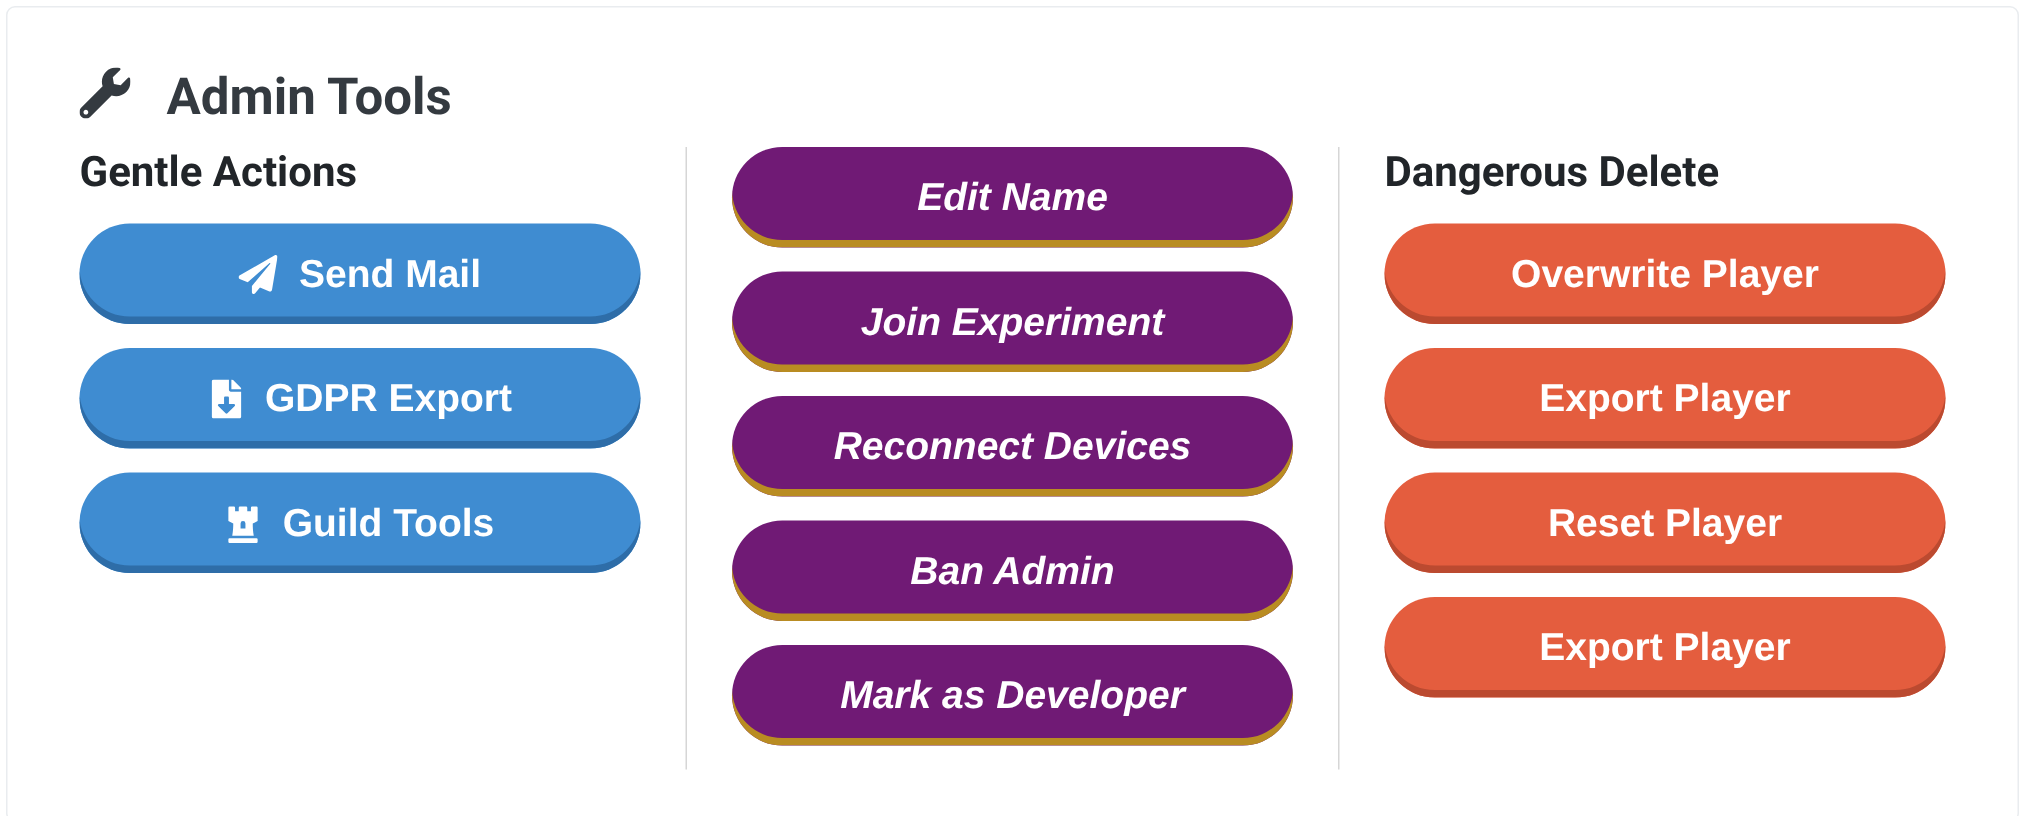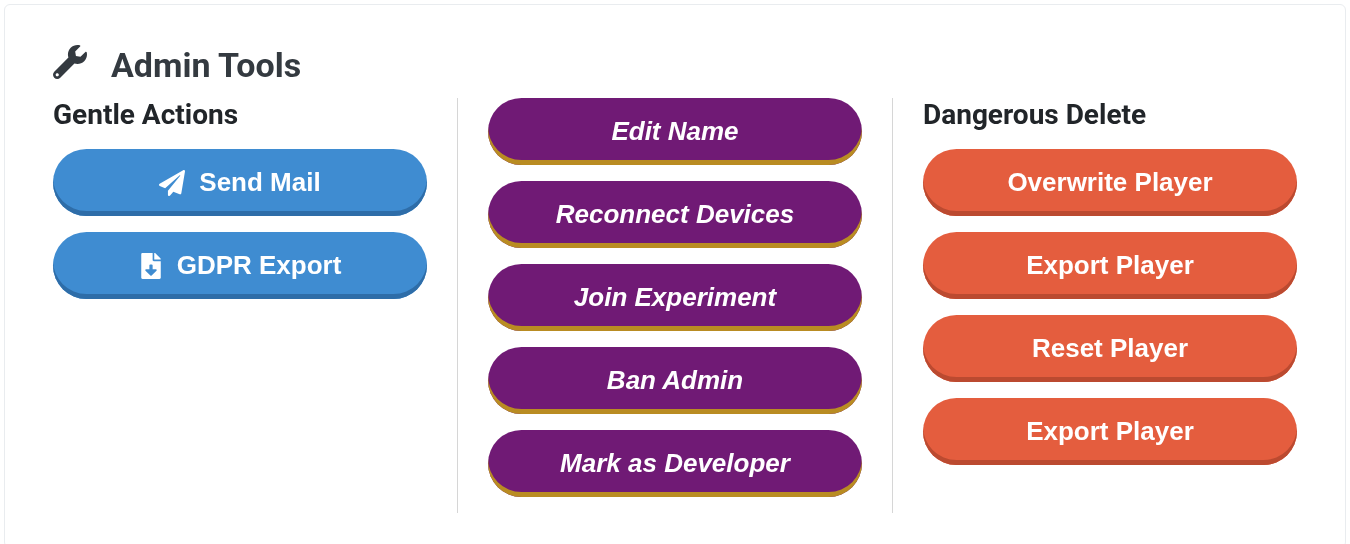--- a/index.html
+++ b/index.html
@@ -120,34 +120,42 @@
 
       <button class="btn btn-blue">
         <span class="icon">
           <svg width="24" height="26" viewBox="0 0 384 512" fill="currentColor">
             <path d="M224 136V0H24C10.7 0 0 10.7 0 24v464c0 13.3 10.7 24 24 24h336c13.3 0 24-10.7 24-24V160H248c-13.2 0-24-10.8-24-24zm76.45 211.36l-96.42 95.7c-6.65 6.61-17.39 6.61-24.04 0l-96.42-95.7C73.42 337.29 80.54 320 94.82 320H160v-80c0-8.84 7.16-16 16-16h32c8.84 0 16 7.16 16 16v80h65.18c14.28 0 21.4 17.29 11.27 27.36zM377 105L279.1 7c-4.5-4.5-10.6-7-17-7H256v128h128v-6.1c0-6.3-2.5-12.4-7-16.9z"></path>
           </svg>
         </span>
         <span>GDPR Export</span>
       </button>
 
+      <button class="btn btn-blue">
+        <span class="icon">
+          <svg width="24" height="26" viewBox="0 0 384 512" fill="currentColor">
+            <path d="M368 32h-56a16 16 0 0 0-16 16v48h-48V48a16 16 0 0 0-16-16h-80a16 16 0 0 0-16 16v48H88V48a16 16 0 0 0-16-16H16A16 16 0 0 0 0 48v176l64 32c0 48.33-1.54 95-13.21 160h282.42C321.54 351 320 303.72 320 256l64-32V48a16 16 0 0 0-16-16zM224 320h-64v-64a32 32 0 0 1 64 0zm144 128H16a16 16 0 0 0-16 16v32a16 16 0 0 0 16 16h352a16 16 0 0 0 16-16v-32a16 16 0 0 0-16-16z"></path>
+          </svg>
+        </span>
+        <span>Guild Tools</span>
+      </button>
     </div>
 
     <div class="column">
 
       <button class="btn btn-yellow">
         <span>Edit Name</span>
       </button>
 
       <button class="btn btn-yellow">
-        <span>Reconnect Devices</span>
+        <span>Join Experiment</span>
       </button>
 
       <button class="btn btn-yellow">
-        <span>Join Experiment</span>
+        <span>Reconnect Devices</span>
       </button>
 
       <button class="btn btn-yellow">
         <span>Ban Admin</span>
       </button>
 
       <button class="btn btn-yellow">
         <span>Mark as Developer</span>
       </button>
     </div>

